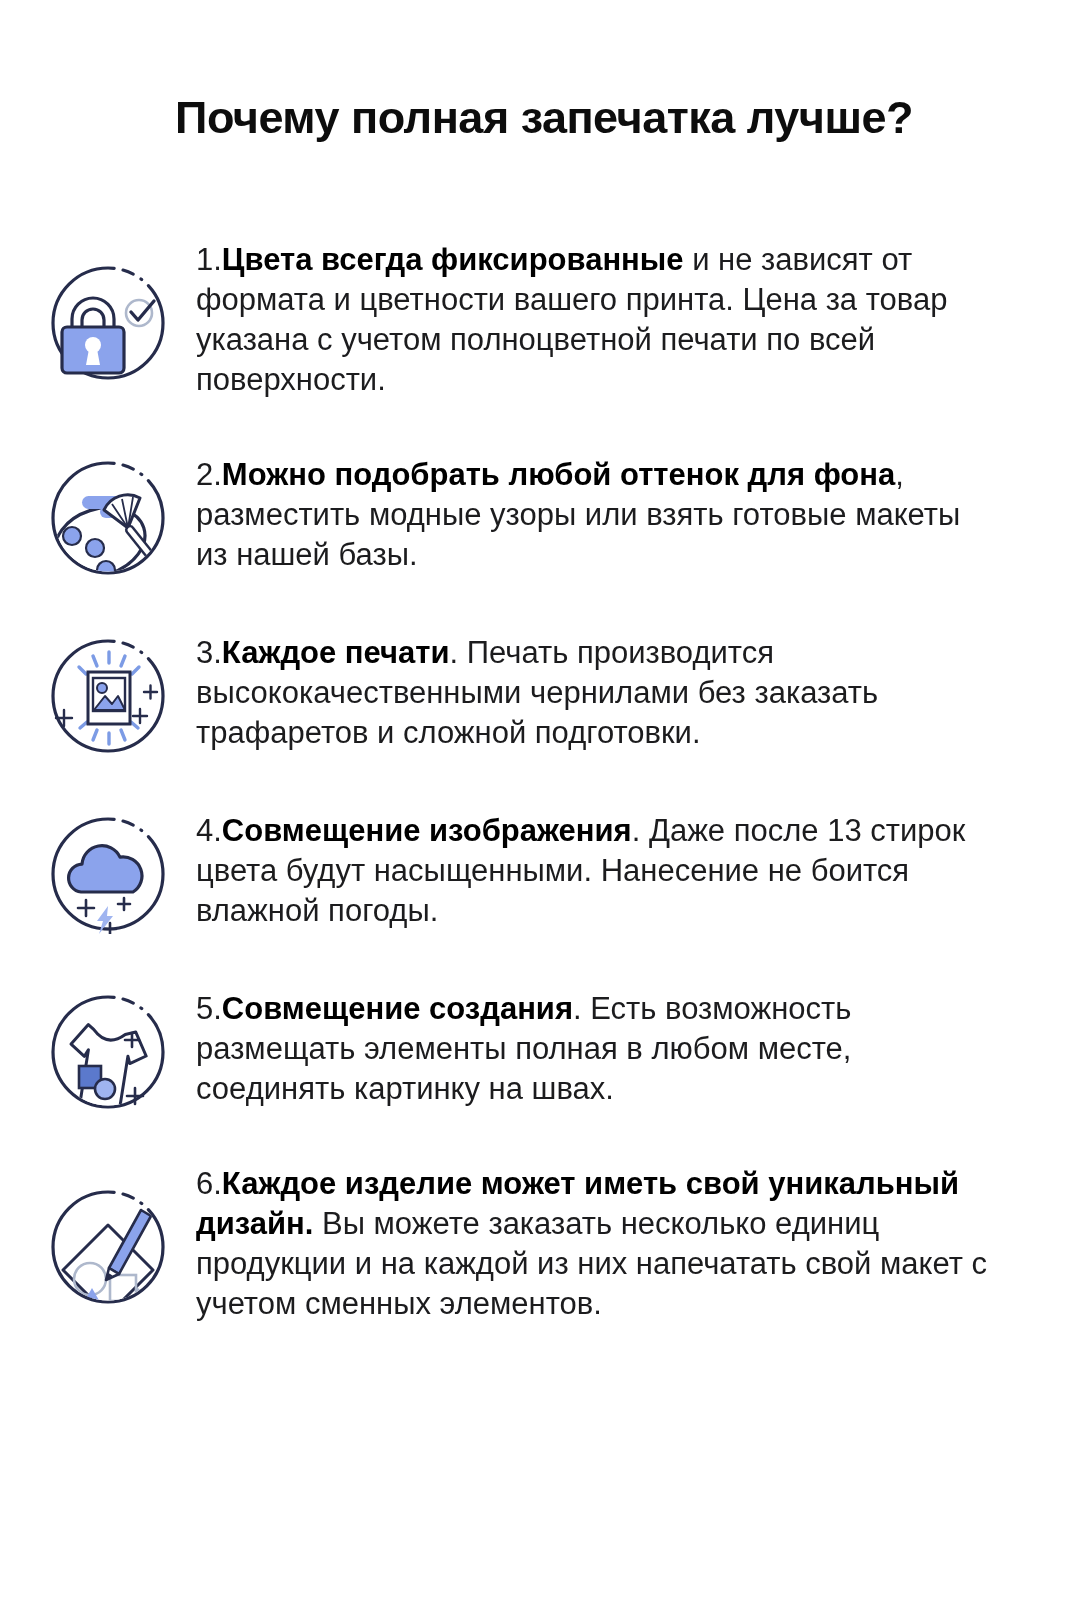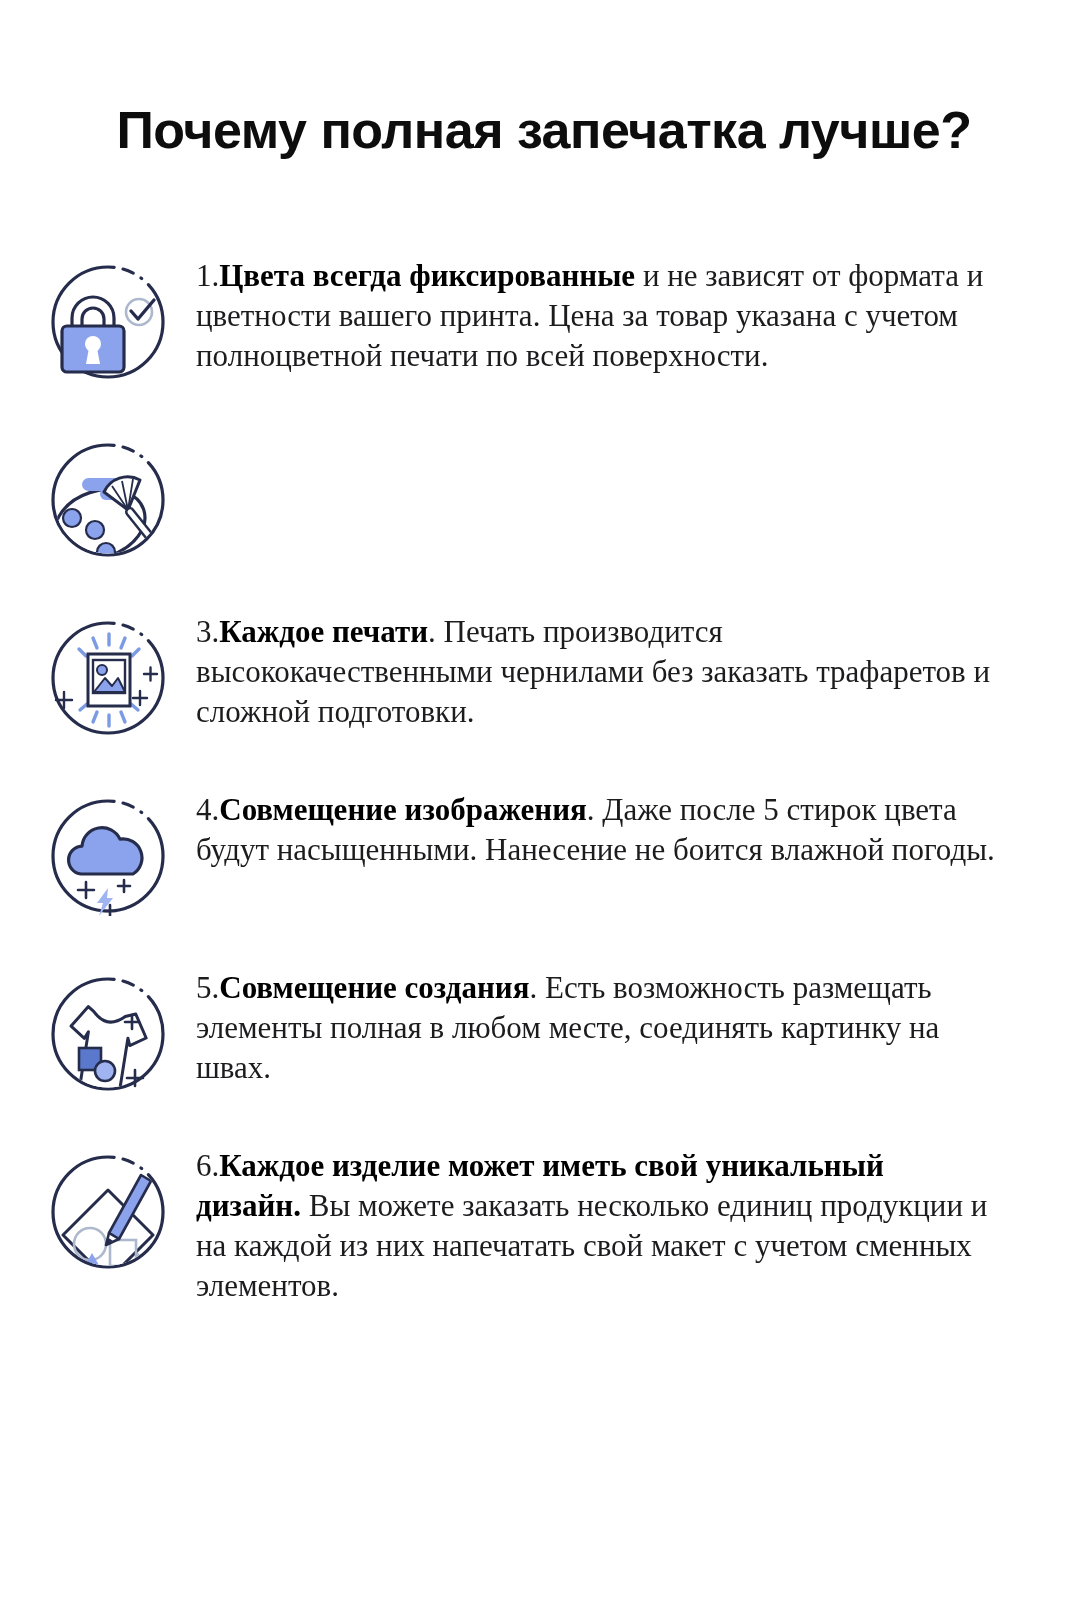--- a/index.html
+++ b/index.html
@@ -1,19 +1,19 @@
 <!DOCTYPE html>
 <html><head>
 <meta charset="utf-8">
 <style>
   html,body{margin:0;padding:0;background:#fff;}
   body{width:1080px;height:1620px;font-family:"Liberation Sans",sans-serif;color:#1c1c1e;overflow:hidden;}
   .page{padding:92px 40px 0 48px;}
-  h1{font-size:52px;font-weight:700;text-align:center;margin:8px 0 96px 0;color:#0d0d0d;letter-spacing:-.5px;}
-  .row{display:flex;align-items:flex-start;margin-bottom:52px;font-family:Liberation Serif, serif;}
+  h1{font-size:45px;font-weight:700;text-align:center;margin:0 0 96px 0;color:#0d0d0d;letter-spacing:-.5px;}
+  .row{display:flex;align-items:center;margin-bottom:52px;}
   .icon-wrap{flex:0 0 120px;width:120px;height:120px;margin-right:28px;margin-top:6px;}
   .icon-wrap svg{display:block;}
   .row p{margin:0;font-size:31px;line-height:40px;width:800px;color:#1c1c1e;}
   .row p b{color:#000;}
 </style>
 </head>
 <body>
 
 <div class="page">
   <h1>Почему полная запечатка лучше?</h1>
@@ -50,20 +50,21 @@
           <circle cx="24" cy="78" r="9" fill="#8BA3EC" stroke="#262C4B" stroke-width="2.2"></circle>
           <circle cx="47" cy="90" r="9" fill="#8BA3EC" stroke="#262C4B" stroke-width="2.2"></circle>
           <circle cx="58" cy="112" r="9" fill="#8BA3EC" stroke="#262C4B" stroke-width="2.2"></circle>
           <path d="M80 70L56 52A26 26 0 0 1 92 40Z" fill="#fff" stroke="#262C4B" stroke-width="3" stroke-linejoin="round"></path>
           <path d="M80 70L64 46M80 70L74 41M80 70L85 39" stroke="#262C4B" stroke-width="1.8" fill="none"></path>
           <path d="M82 72l24 30" stroke="#262C4B" stroke-width="10" stroke-linecap="round" fill="none"></path>
           <path d="M82 72l24 30" stroke="#fff" stroke-width="5" stroke-linecap="round" fill="none"></path>
         </g>
       </svg>
     </div>
+    <p><span>2.</span><b>Можно подобрать любой оттенок для фона</b><span>, разместить модные узоры или взять готовые макеты из нашей базы.</span></p>
   </div>
 
   <div class="row">
     <div class="icon-wrap">
       <svg width="120" height="120" viewBox="0 0 120 120">
         <circle cx="60" cy="60" r="55" fill="none" stroke="#262C4B" stroke-width="3.2" stroke-linecap="round" stroke-dasharray="265 9 11 9 1 9"></circle>
         <g stroke="#7C9BE5" stroke-width="3.4" stroke-linecap="round" fill="none">
           <path d="M61 16v11M45 20l4 10M77 20l-4 10M31 31l7 7M91 31l-7 7M61 108V97M45 104l4-10M77 104l-4-10M32 92l7-6M90 92l-7-6"></path>
         </g>
         <rect x="40" y="36" width="42" height="52" fill="#fff" stroke="#262C4B" stroke-width="3"></rect>
@@ -82,21 +83,21 @@
     <div class="icon-wrap">
       <svg width="120" height="120" viewBox="0 0 120 120">
         <circle cx="60" cy="60" r="55" fill="none" stroke="#262C4B" stroke-width="3.2" stroke-linecap="round" stroke-dasharray="265 9 11 9 1 9"></circle>
         <path d="M33 78a14 14 0 0 1 1-27.9 20 20 0 0 1 38-7 19 19 0 0 1 13 34.9Z" fill="#8BA3EC" stroke="#262C4B" stroke-width="3.2" stroke-linejoin="round"></path>
         <path d="M60 92 49 107h6l-4 13 14-18h-6z" fill="#9FB4F0"></path>
         <g stroke="#262C4B" stroke-width="2.6" stroke-linecap="round" fill="none">
           <path d="M30 94h16M38 86v16M70 90h12M76 84v12M56 115h12M62 109v12"></path>
         </g>
       </svg>
     </div>
-    <p><span>4.</span><b>Совмещение изображения</b><span>. Даже после 5 стирок цвета будут насыщенными. Нанесение не боится влажной погоды.</span></p>
+    <p><span>4.</span><b>Совмещение изображения</b><span>. Даже после 13 стирок цвета будут насыщенными. Нанесение не боится влажной погоды.</span></p>
   </div>
 
   <div class="row">
     <div class="icon-wrap">
       <svg width="120" height="120" viewBox="0 0 120 120">
         <defs>
             <clipPath id="clipE">
               <circle cx="60" cy="60" r="53.5"></circle>
             </clipPath>
           </defs>

